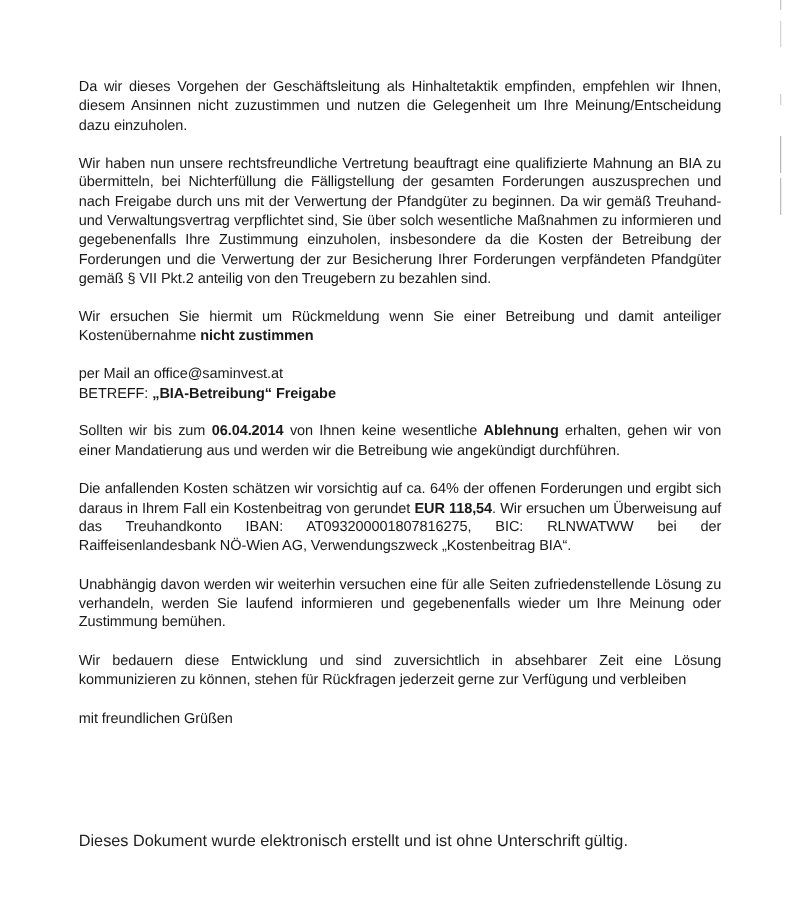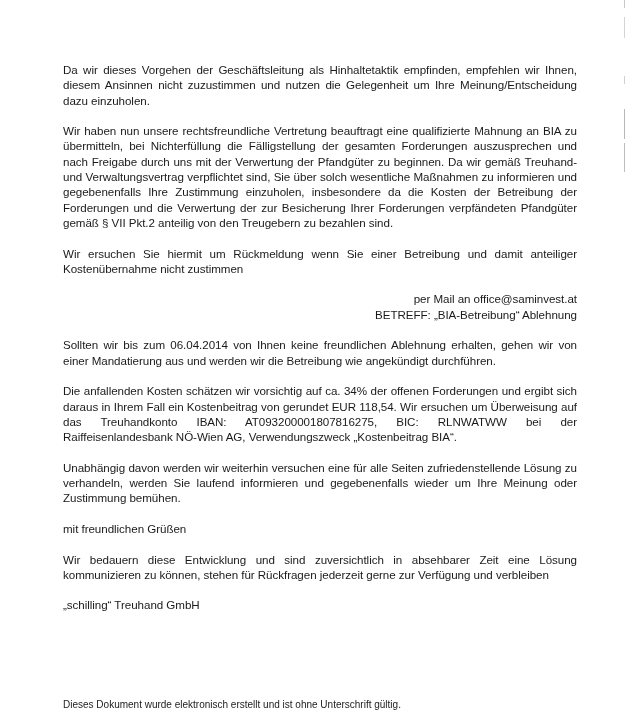--- a/index.html
+++ b/index.html
@@ -11,57 +11,56 @@
   .edge-line {
     position: absolute; left: 624px; top: 0; width: 1px; height: 210px;
     background: linear-gradient(#c8c8c8 0 4%, transparent 4% 8%, #d4d4d4 8% 18%, transparent 18% 36%, #d0d0d0 36% 40%, transparent 40% 52%, #b8b8b8 52% 66%, transparent 66% 68%, #bdbdbd 68% 82%, transparent 82%);
   }
   .body-text {
     position: absolute; left: 63px; top: 62px; width: 514px;
     font-size: 11.6px; line-height: 15.3px; letter-spacing: -0.05px;
   }
   .p { margin: 0 0 15.3px 0; text-align: justify; }
   .p.left { text-align: left; }
-  .line { display: block; text-align: right; }
-  b { font-weight: normal; }
+  .line { display: block; }
+  b { font-weight: bold; }
   .footer-note {
-    position: absolute; left: 63px; top: 699px; font-size: 10px; color: #222;
+    position: absolute; left: 63px; top: 665px; font-size: 13px; color: #222;
   }
 </style>
 </head>
 <body>
 
 <div class="page">
   <div class="edge-line"></div>
 
   <div class="body-text">
     <p class="p">Da wir dieses Vorgehen der Geschäftsleitung als Hinhaltetaktik empfinden, empfehlen wir Ihnen, diesem Ansinnen nicht zuzustimmen und nutzen die Gelegenheit um Ihre Meinung/Entscheidung dazu einzuholen.</p>
 
     <p class="p">Wir haben nun unsere rechtsfreundliche Vertretung beauftragt eine qualifizierte Mahnung an BIA zu übermitteln, bei Nichterfüllung die Fälligstellung der gesamten Forderungen auszusprechen und nach Freigabe durch uns mit der Verwertung der Pfandgüter zu beginnen. Da wir gemäß Treuhand- und Verwaltungsvertrag verpflichtet sind, Sie über solch wesentliche Maßnahmen zu informieren und gegebenenfalls Ihre Zustimmung einzuholen, insbesondere da die Kosten der Betreibung der Forderungen und die Verwertung der zur Besicherung Ihrer Forderungen verpfändeten Pfandgüter gemäß § VII Pkt.2 anteilig von den Treugebern zu bezahlen sind.</p>
 
     <p class="p">
       <span>Wir ersuchen Sie hiermit um Rückmeldung wenn Sie einer Betreibung und damit anteiliger Kostenübernahme </span><b>nicht zustimmen</b>
     </p>
 
     <p class="p left">
       <span class="line">per Mail an office@saminvest.at</span>
-      <span class="line"><span>BETREFF: </span><b>„BIA-Betreibung“ Ablehnung</b></span>
+      <span class="line"><span>BETREFF: </span><b>„BIA-Betreibung“ Freigabe</b></span>
     </p>
 
     <p class="p">
-      <span>Sollten wir bis zum </span><b>06.04.2014</b><span> von Ihnen keine freundlichen </span><b>Ablehnung</b><span> erhalten, gehen wir von einer Mandatierung aus und werden wir die Betreibung wie angekündigt durchführen.</span>
+      <span>Sollten wir bis zum </span><b>06.04.2014</b><span> von Ihnen keine wesentliche </span><b>Ablehnung</b><span> erhalten, gehen wir von einer Mandatierung aus und werden wir die Betreibung wie angekündigt durchführen.</span>
     </p>
 
     <p class="p">
-      <span>Die anfallenden Kosten schätzen wir vorsichtig auf ca. 34% der offenen Forderungen und ergibt sich daraus in Ihrem Fall ein Kostenbeitrag von gerundet </span><b>EUR  118,54</b><span>. Wir ersuchen um Überweisung auf das Treuhandkonto IBAN: AT093200001807816275, BIC: RLNWATWW bei der Raiffeisenlandesbank NÖ-Wien AG, Verwendungszweck „Kostenbeitrag BIA“.</span>
+      <span>Die anfallenden Kosten schätzen wir vorsichtig auf ca. 64% der offenen Forderungen und ergibt sich daraus in Ihrem Fall ein Kostenbeitrag von gerundet </span><b>EUR  118,54</b><span>. Wir ersuchen um Überweisung auf das Treuhandkonto IBAN: AT093200001807816275, BIC: RLNWATWW bei der Raiffeisenlandesbank NÖ-Wien AG, Verwendungszweck „Kostenbeitrag BIA“.</span>
     </p>
 
     <p class="p">Unabhängig davon werden wir weiterhin versuchen eine für alle Seiten zufriedenstellende Lösung zu verhandeln, werden Sie laufend informieren und gegebenenfalls wieder um Ihre Meinung oder Zustimmung bemühen.</p>
 
+    <p class="p">Wir bedauern diese Entwicklung und sind zuversichtlich in absehbarer Zeit eine Lösung kommunizieren zu können, stehen für Rückfragen jederzeit gerne zur Verfügung und verbleiben</p>
+
     <p class="p left">mit freundlichen Grüßen</p>
 
-    <p class="p">Wir bedauern diese Entwicklung und sind zuversichtlich in absehbarer Zeit eine Lösung kommunizieren zu können, stehen für Rückfragen jederzeit gerne zur Verfügung und verbleiben</p>
-
-    <p class="p left">„schilling“ Treuhand GmbH</p>
   </div>
 
   <div class="footer-note">Dieses Dokument wurde elektronisch erstellt und ist ohne Unterschrift gültig.</div>
 </div>
 
 </body></html>

